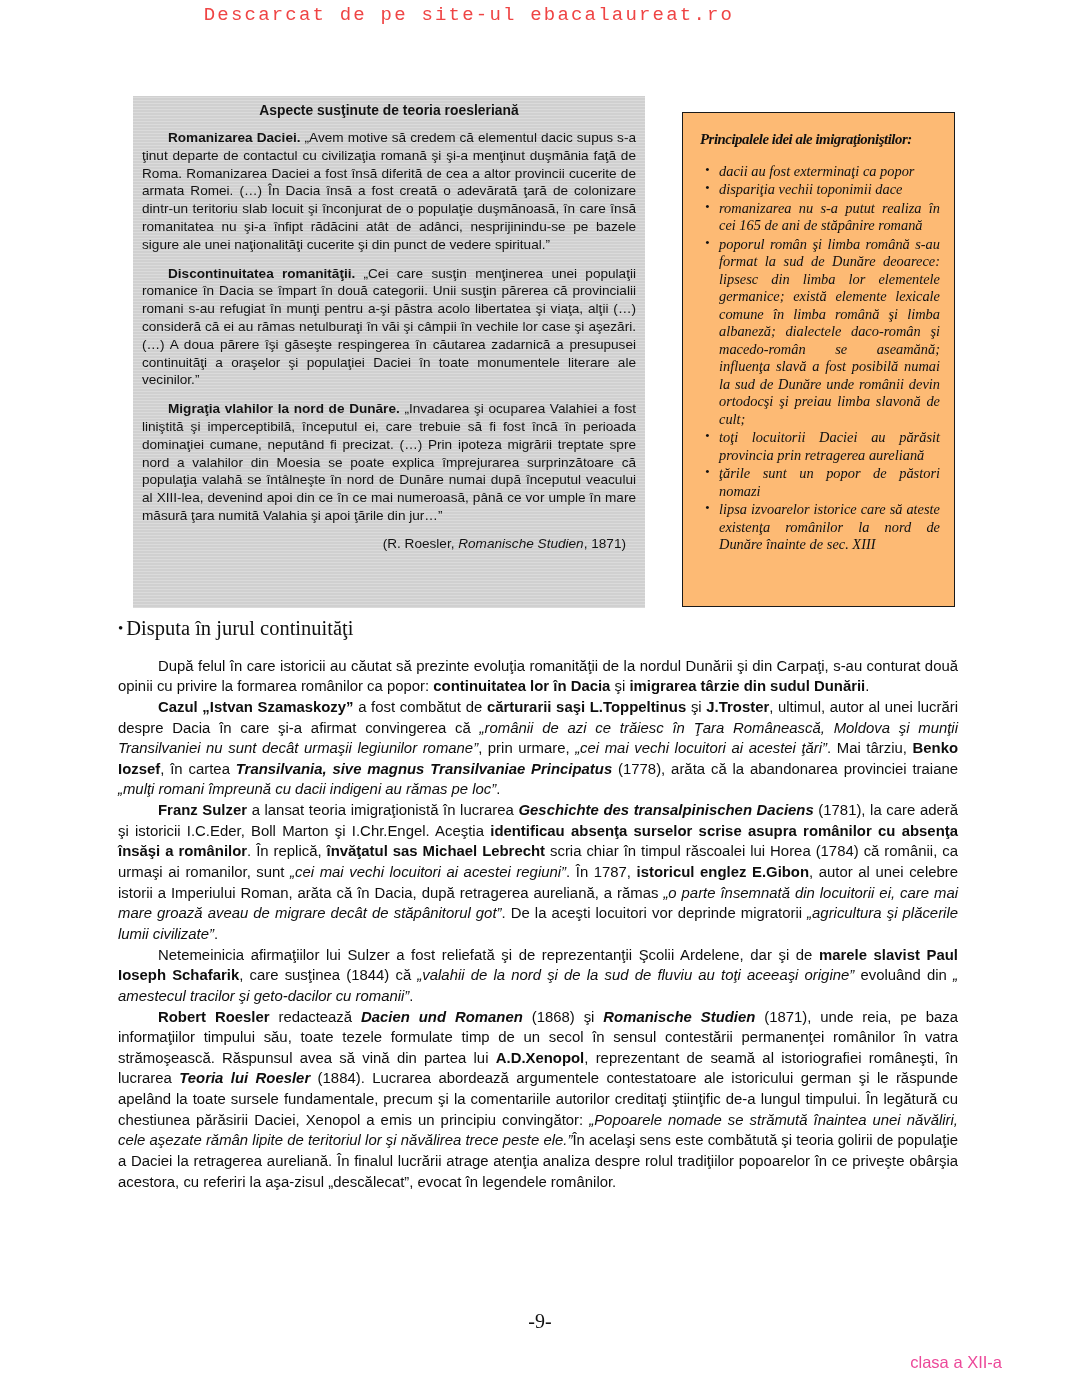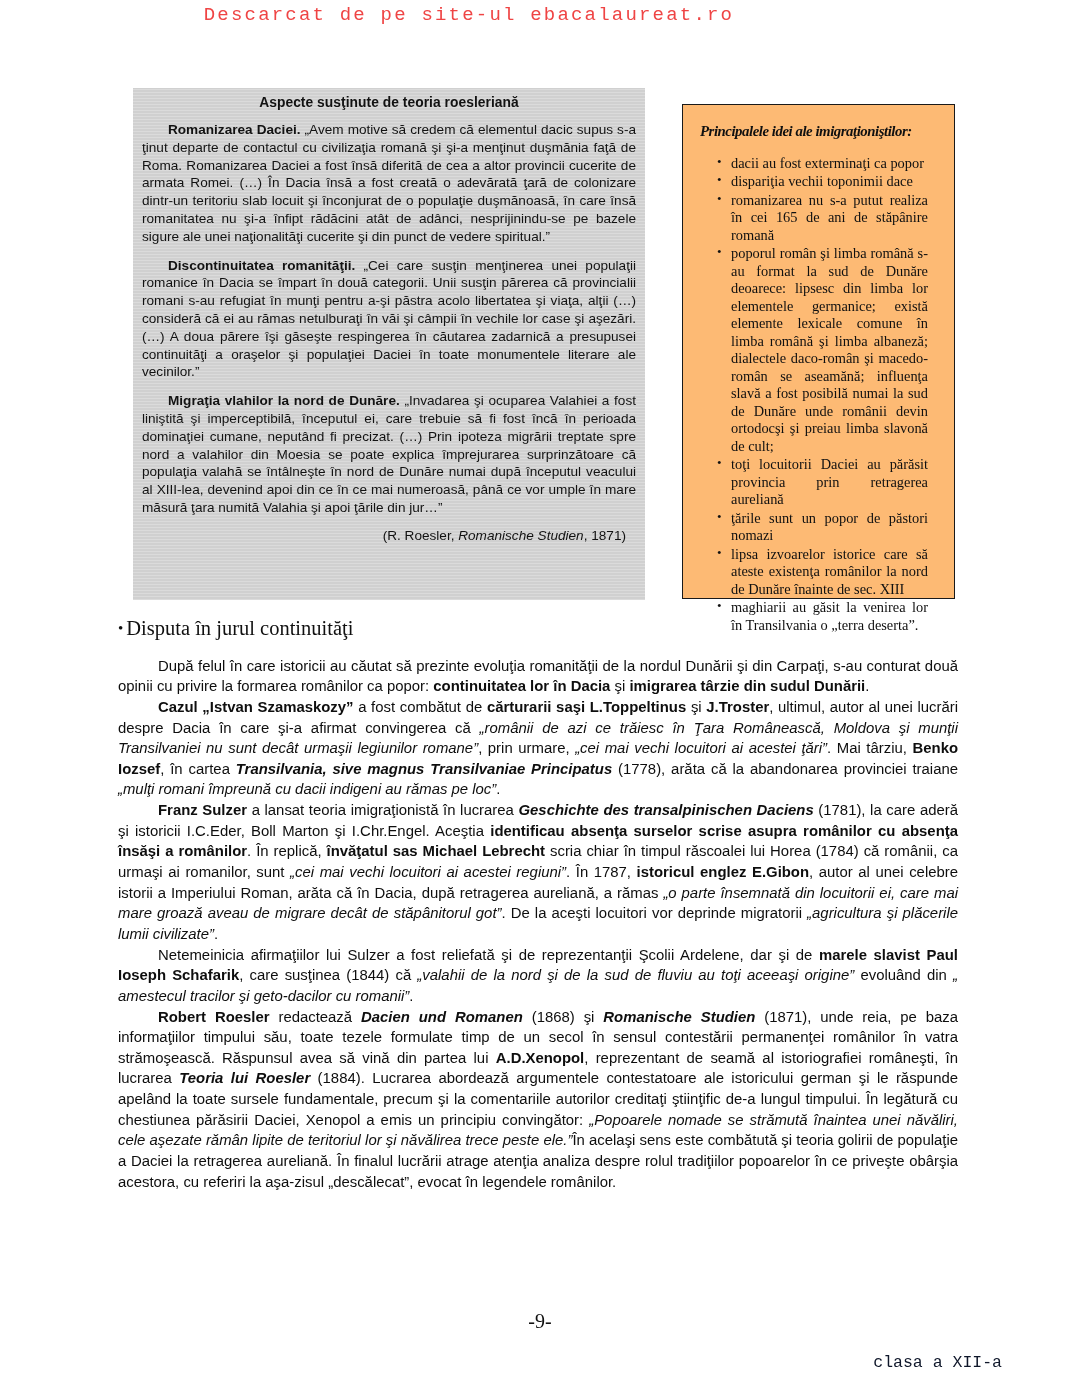--- a/index.html
+++ b/index.html
@@ -35,21 +35,21 @@
   .page {
     position: absolute;
     top: 0; left: 0;
     width: 1080px;
     height: 1397px;
   }
 
   
   .boxes {
     position: absolute;
-    top: 88px;
+    top: 96px;
     left: 133px;
     width: 683px;
     height: 512px;
     padding-left: 40px;
   }
 
   
   .gray-box {
     position: absolute;
     top: 0;
@@ -107,23 +107,24 @@
   }
   .idea-box .idea-title {
     font-style: italic;
     font-weight: 600;
     font-size: 14.8px;
     margin: 4px 0 14px 2px;
     letter-spacing: -0.45px;
     white-space: nowrap;
   }
   .idea-box ul {
-    margin: 12px;
+    margin: 0;
     padding: 0 0 0 21px;
     list-style: none;
+    font-style: italic;
   }
   .idea-box li {
     position: relative;
     text-align: justify;
     margin: 0 0 1px 0;
     hyphens: none;
   }
   .idea-box li::before {
     content: "\2022";
     position: absolute;
@@ -172,23 +173,23 @@
     width: 1080px;
     text-align: center;
     font-family: "Liberation Serif", serif;
     font-size: 20px;
     color: #111111;
   }
   .footer-class {
     position: absolute;
     top: 1353px;
     right: 78px;
-    font-family: Liberation Mono, monospace;
+    font-family: Liberation Sans, sans-serif;
     font-size: 16.5px;
-    color: #0f172a;
+    color: #ec4899;
   }
 </style>
 </head>
 <body>
 
 <div class="page">
 
   <div class="watermark">Descarcat de pe site-ul ebacalaureat.ro</div>
 
   <div class="boxes">
@@ -206,21 +207,20 @@
     <div class="idea-box">
       <div class="idea-title">Principalele idei ale imigraţioniştilor:</div>
       <ul>
           <li>dacii au fost exterminaţi ca popor</li>
           <li>dispariţia vechii toponimii dace</li>
           <li>romanizarea nu s-a putut realiza în cei 165 de ani de stăpânire romană</li>
           <li>poporul român şi limba română s-au format la sud de Dunăre deoarece: lipsesc din limba lor elementele germanice; există elemente lexicale comune în limba română şi limba albaneză; dialectele daco-român şi macedo-român se aseamănă; influenţa slavă a fost posibilă numai la sud de Dunăre unde românii devin ortodocşi şi preiau limba slavonă de cult;</li>
           <li>toţi locuitorii Daciei au părăsit provincia prin retragerea aureliană</li>
           <li>ţările sunt un popor de păstori nomazi</li>
           <li>lipsa izvoarelor istorice care să ateste existenţa românilor la nord de Dunăre înainte de sec. XIII</li>
-          <li>maghiarii au găsit la venirea lor în Transilvania o „terra deserta”.</li>
         </ul>
     </div>
 
   </div>
 
   <div class="body-wrap">
     <div class="sec-head">
       <span class="dot">•</span><span>Disputa în jurul continuităţi</span>
     </div>
     <div class="body-text">

